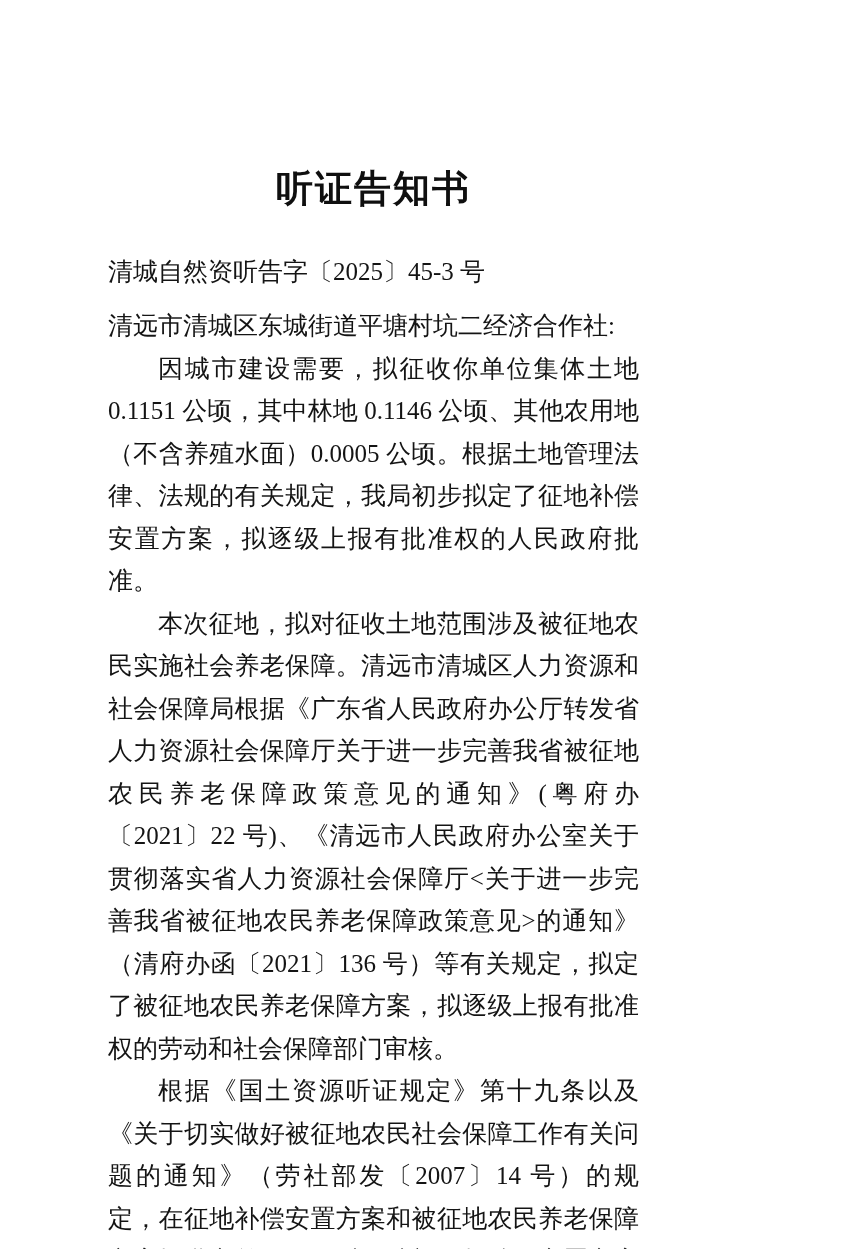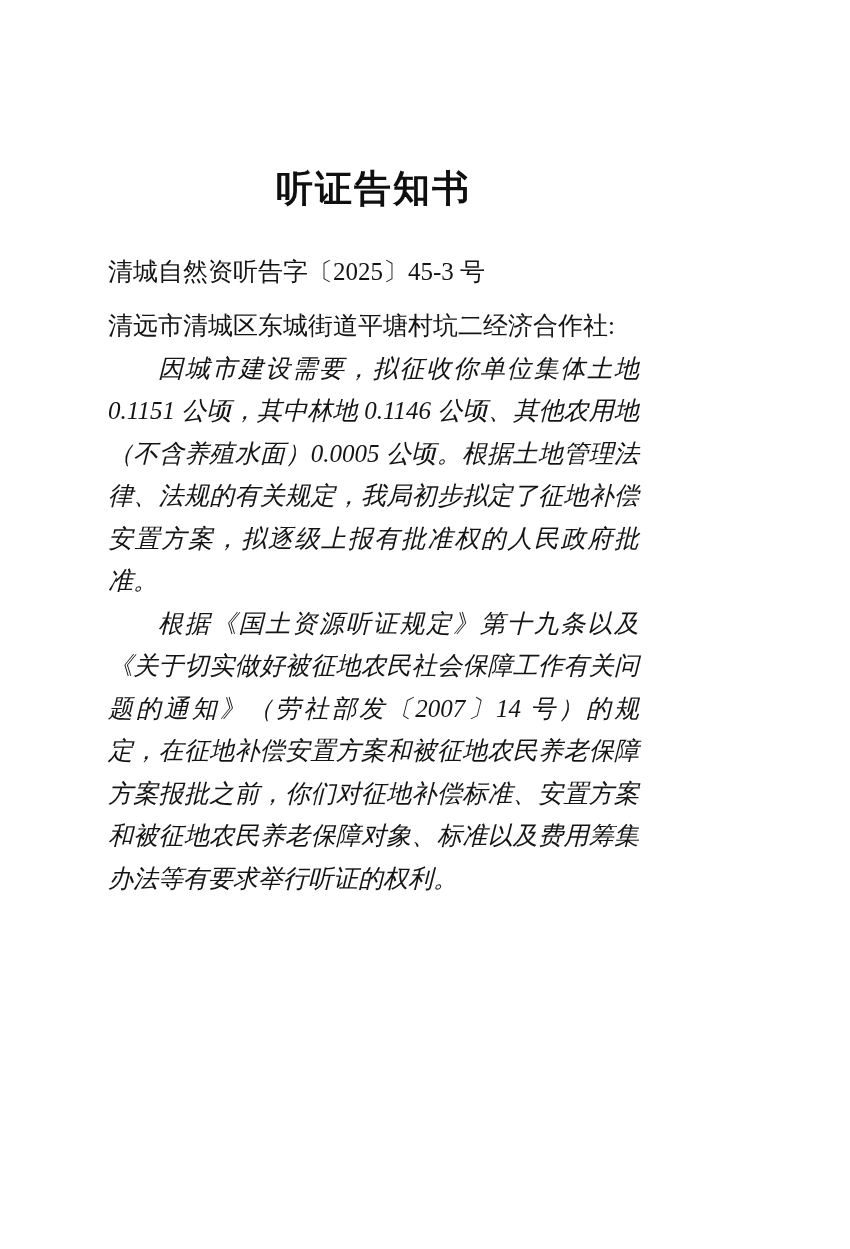--- a/index.html
+++ b/index.html
@@ -41,32 +41,32 @@
     line-height: 42.5px;
     text-align: justify;
     text-justify: inter-ideograph;
   }
   .salutation {
     margin: 0;
   }
   .doc-body p.para {
     margin: 0;
     text-indent: 2em;
-    font-style: italic;
   }
 </style>
 </head>
 <body>
 
 <div class="page">
   <h1 class="doc-title">听证告知书</h1>
 
   <div class="doc-number">清城自然资听告字〔2025〕45-3 号</div>
 
   <div class="doc-body">
     <p class="salutation">清远市清城区东城街道平塘村坑二经济合作社:</p>
 
     <p class="para">因城市建设需要，拟征收你单位集体土地 0.1151 公顷，其中林地 0.1146 公顷、其他农用地（不含养殖水面）0.0005 公顷。根据土地管理法律、法规的有关规定，我局初步拟定了征地补偿安置方案，拟逐级上报有批准权的人民政府批准。</p>
 
+    <p class="para">本次征地，拟对征收土地范围涉及被征地农民实施社会养老保障。清远市清城区人力资源和社会保障局根据《广东省人民政府办公厅转发省人力资源社会保障厅关于进一步完善我省被征地农民养老保障政策意见的通知》(粤府办〔2021〕22 号)、《清远市人民政府办公室关于贯彻落实省人力资源社会保障厅&lt;关于进一步完善我省被征地农民养老保障政策意见&gt;的通知》（清府办函〔2021〕136 号）等有关规定，拟定了被征地农民养老保障方案，拟逐级上报有批准权的劳动和社会保障部门审核。</p>
 
     <p class="para">根据《国土资源听证规定》第十九条以及《关于切实做好被征地农民社会保障工作有关问题的通知》（劳社部发〔2007〕14 号）的规定，在征地补偿安置方案和被征地农民养老保障方案报批之前，你们对征地补偿标准、安置方案和被征地农民养老保障对象、标准以及费用筹集办法等有要求举行听证的权利。</p>
   </div>
 </div>
 
 </body></html>

